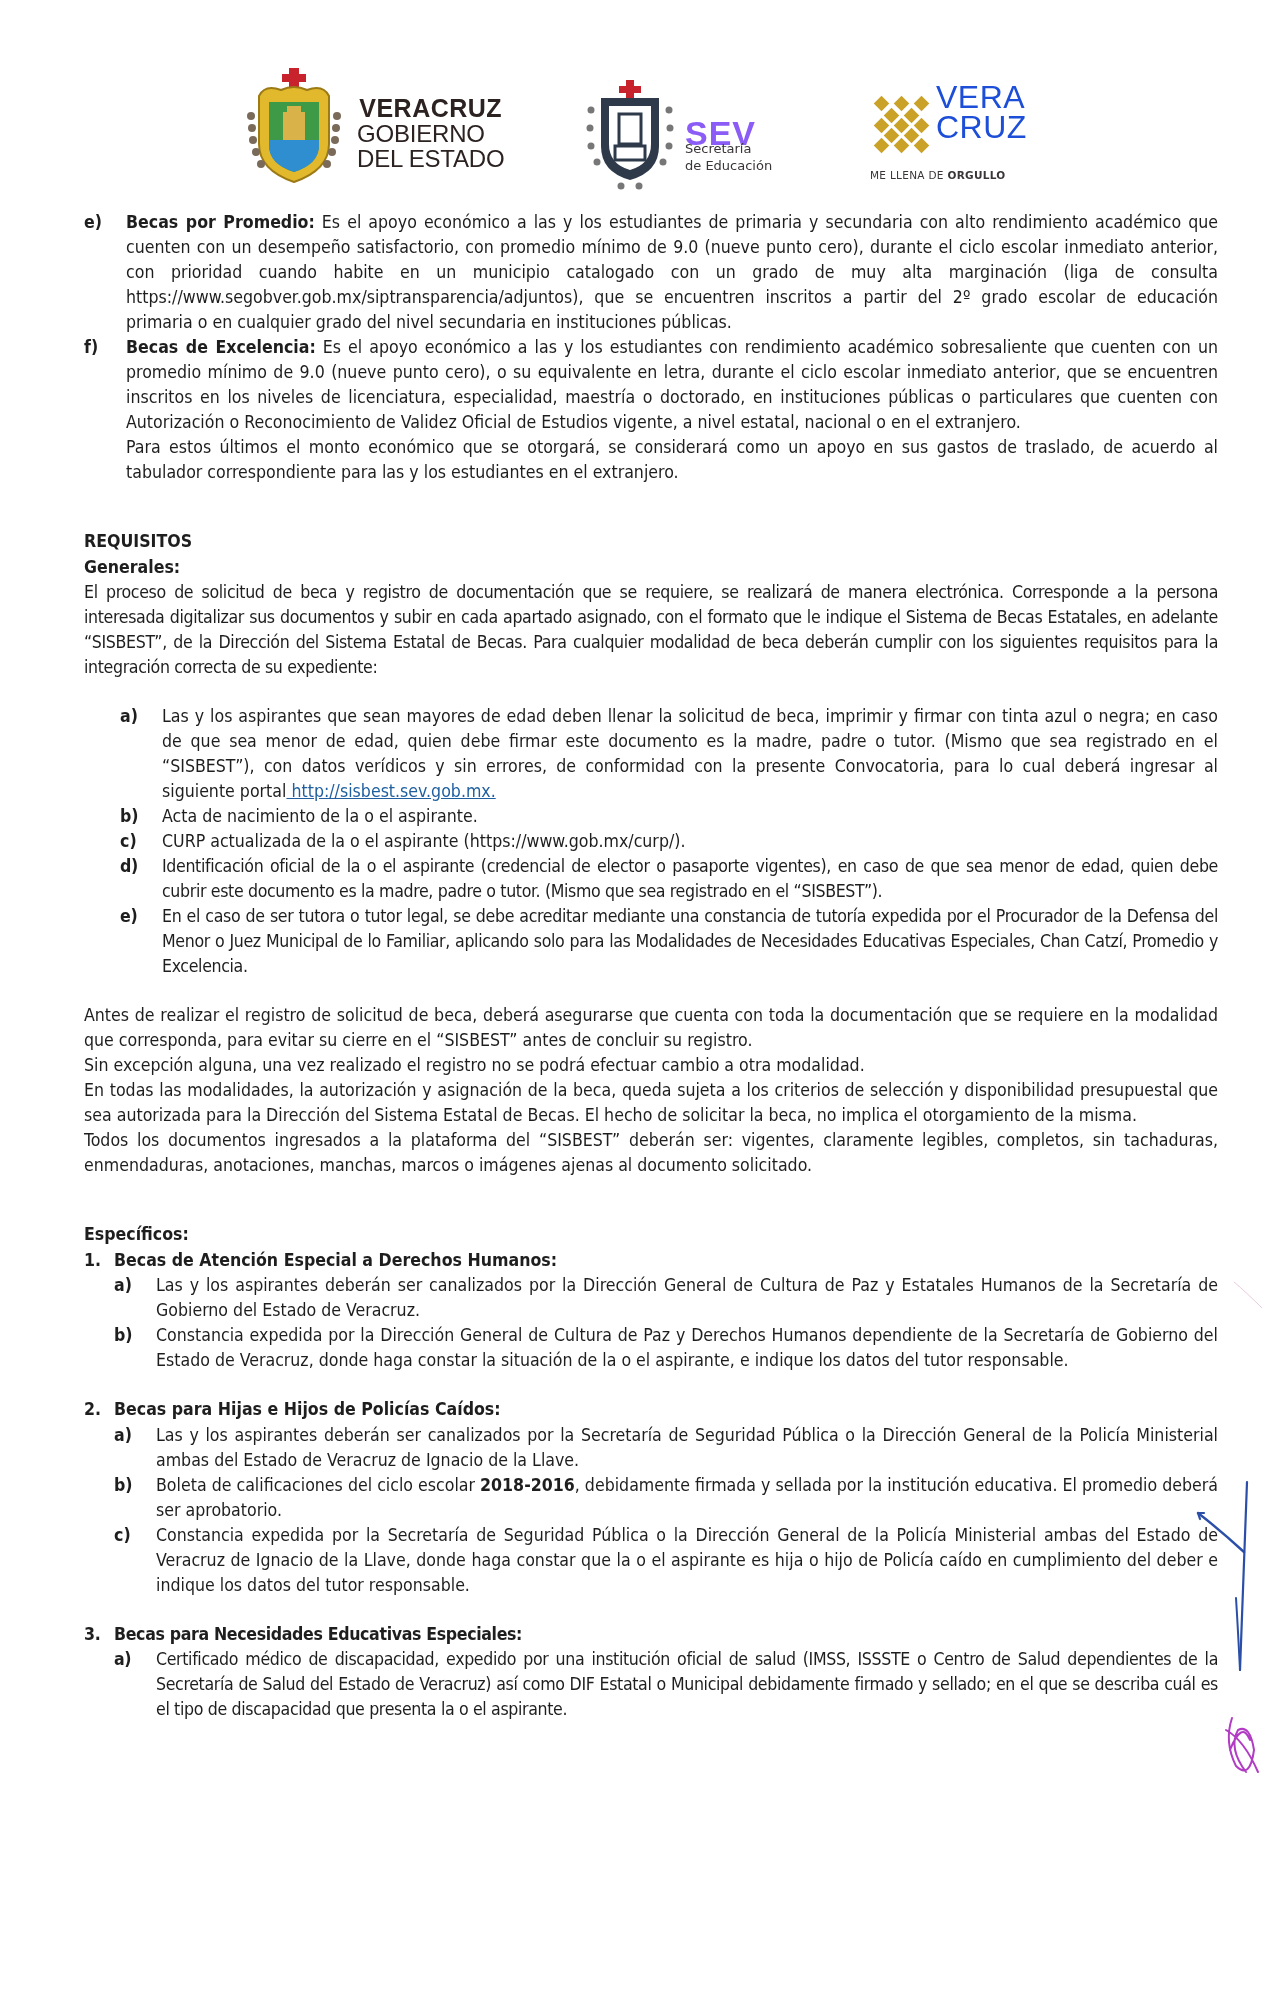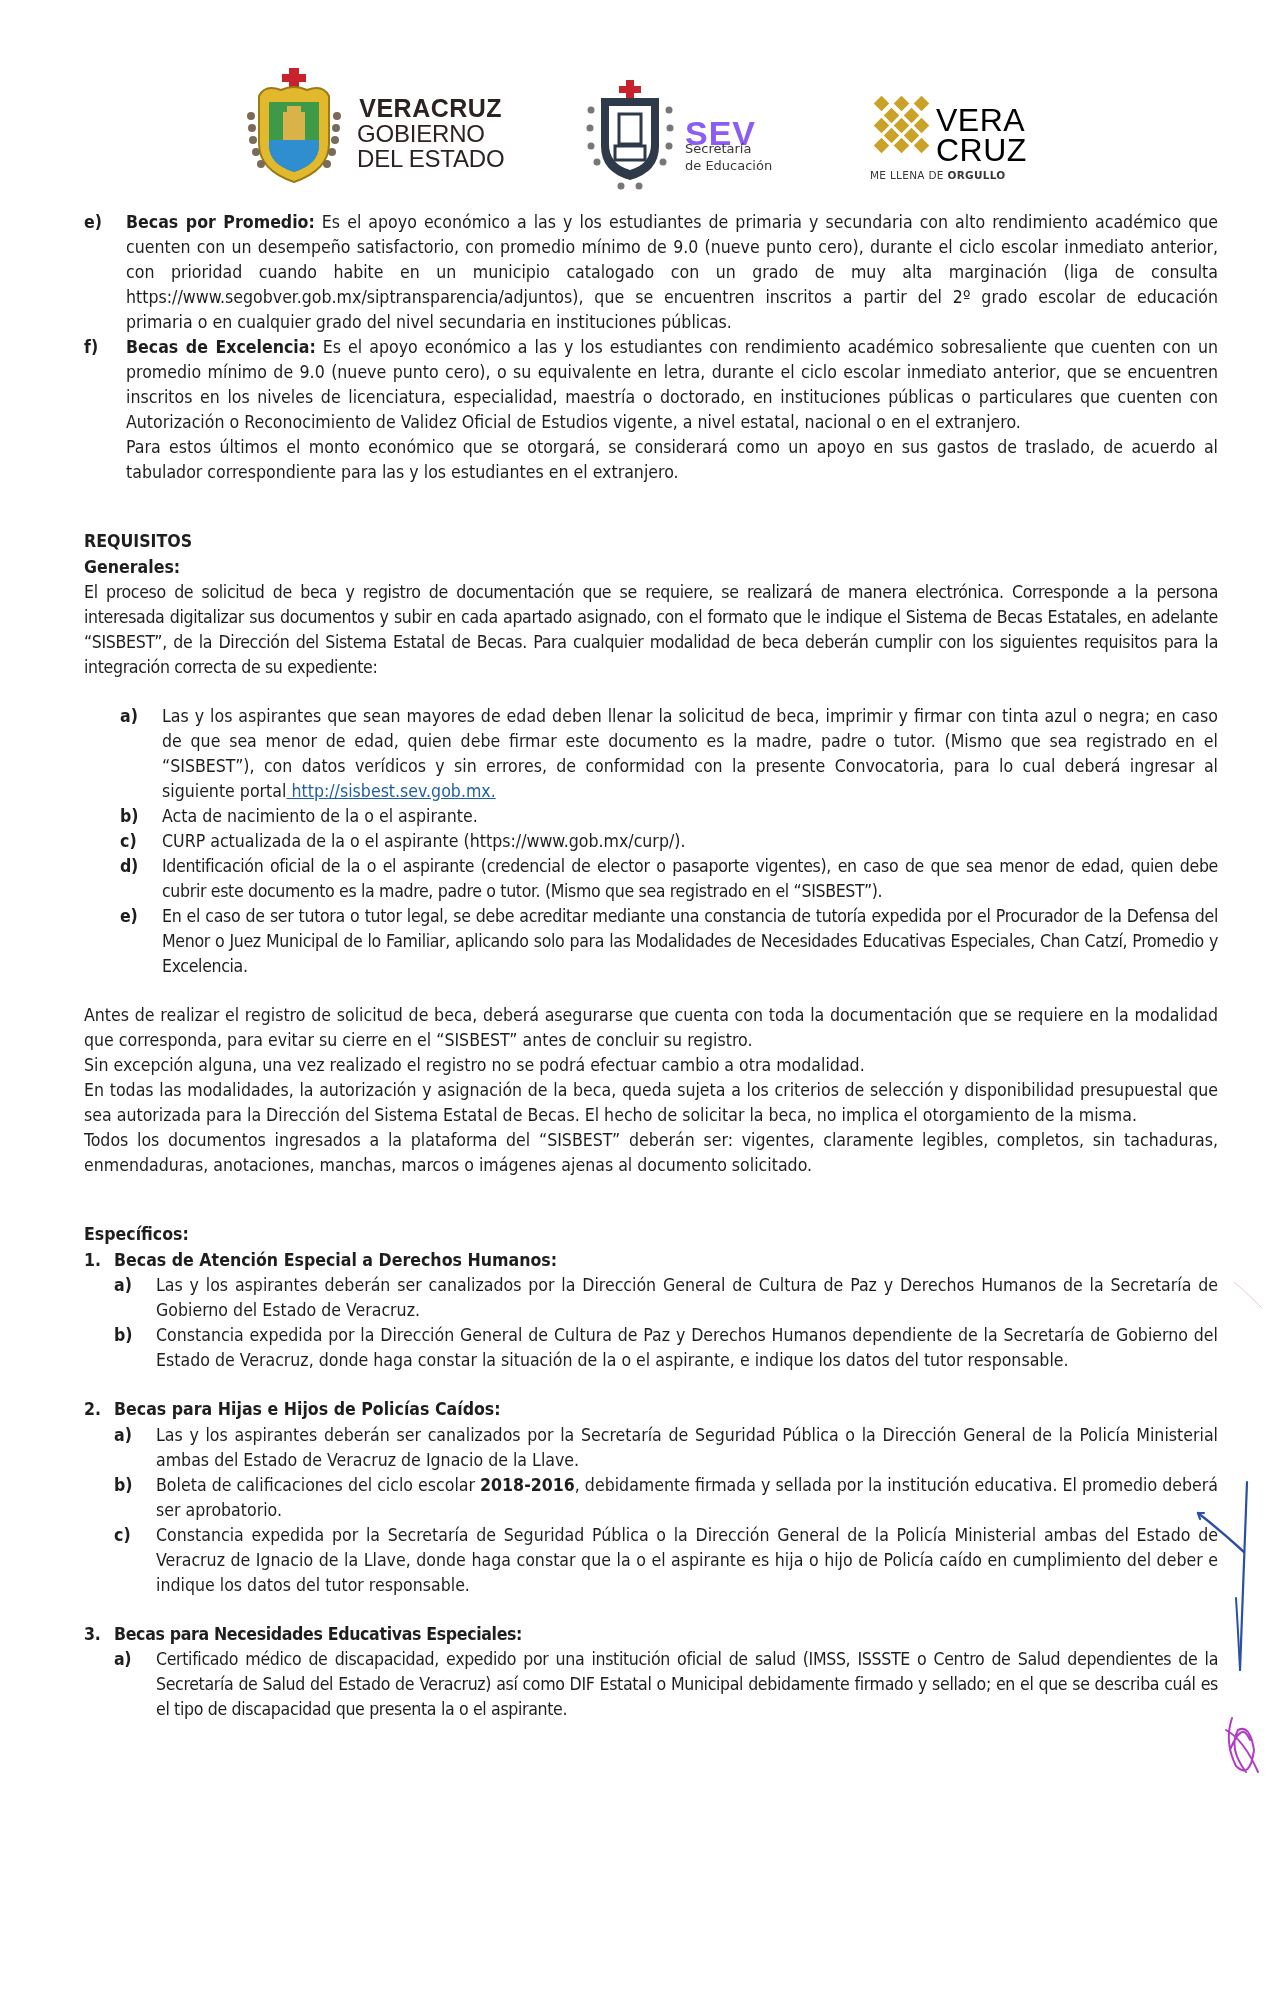--- a/index.html
+++ b/index.html
@@ -19,21 +19,21 @@
   .logo-gob .t1 { font-family: "Liberation Sans", sans-serif; font-weight: bold; font-size: 25px; letter-spacing: 0.5px; text-align: center; }
   .logo-gob .t2, .logo-gob .t3 { font-family: "Liberation Sans", sans-serif; font-size: 24px; letter-spacing: -0.2px; }
 
   .logo-sev { left: 585px; top: 22px; width: 220px; height: 110px; }
   .logo-sev .shield { position: absolute; left: 0; top: 0; width: 90px; height: 110px; }
   .logo-sev .sev { position: absolute; left: 100px; top: 24px; font-family: "Liberation Sans", sans-serif; font-weight: bold; font-size: 34px; color: #8b5cf6; letter-spacing: 1px; margin-top: 10px; }
   .logo-sev .sub { position: absolute; left: 100px; top: 60px; font-family: "DejaVu Sans", sans-serif; font-size: 13px; line-height: 17px; color: #3a3536; }
 
   .logo-vera { left: 870px; top: 20px; width: 175px; height: 120px; }
   .logo-vera .knot { position: absolute; left: 0; top: 14px; width: 64px; height: 64px; }
-  .logo-vera .word { position: absolute; left: 66px; top: 4px; font-family: "Liberation Sans", sans-serif; font-size: 32px; line-height: 30px; color: #000000; letter-spacing: 0.5px; margin-top: 23px; }
+  .logo-vera .word { position: absolute; left: 66px; top: 4px; font-family: "Liberation Sans", sans-serif; font-size: 32px; line-height: 30px; color: #1d4ed8; letter-spacing: 0.5px; }
   .logo-vera .tag { position: absolute; left: 0; top: 91px; font-family: "DejaVu Sans", sans-serif; font-size: 10.5px; color: #3a3536; white-space: nowrap; letter-spacing: 0.3px; }
   .logo-vera .tag b { font-weight: bold; }
 
   
   .content { position: absolute; left: 84px; top: 210px; width: 1134px; }
   .p { font-size: 17.6px; line-height: 25px; text-align: justify; margin: 0; }
   .item { position: relative; padding-left: 42px; }
   .item .lbl { position: absolute; left: 0; top: 0; font-weight: bold; }
   .bold { font-weight: bold; }
   .h { font-weight: bold; font-size: 17.6px; line-height: 25.5px; margin: 0; }
@@ -196,21 +196,21 @@
 
     <p class="h">Específicos:</p>
 
     <div class="num-item">
       <span class="lbl h">1.</span>
       <p class="h">Becas de Atención Especial a Derechos Humanos:</p>
     </div>
     <div class="sub-items">
       <div class="item p">
         <span class="lbl">a)</span>
-        <span>Las y los aspirantes deberán ser canalizados por la Dirección General de Cultura de Paz y Derechos Humanos de la Secretaría de Gobierno del Estado de Veracruz.</span>
+        <span>Las y los aspirantes deberán ser canalizados por la Dirección General de Cultura de Paz y Estatales Humanos de la Secretaría de Gobierno del Estado de Veracruz.</span>
       </div>
       <div class="item p">
         <span class="lbl">b)</span>
         <span>Constancia expedida por la Dirección General de Cultura de Paz y Derechos Humanos dependiente de la Secretaría de Gobierno del Estado de Veracruz, donde haga constar la situación de la o el aspirante, e indique los datos del tutor responsable.</span>
       </div>
     </div>
 
     <div class="gap-s"></div>
 
     <div class="num-item">

